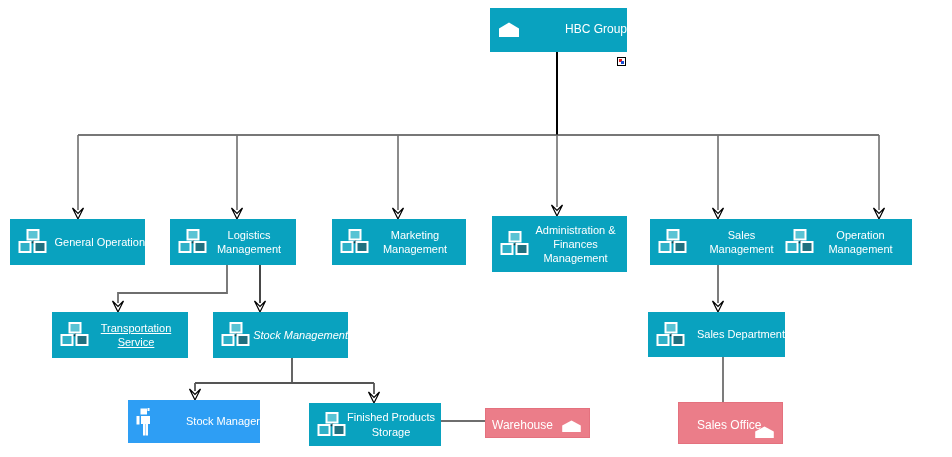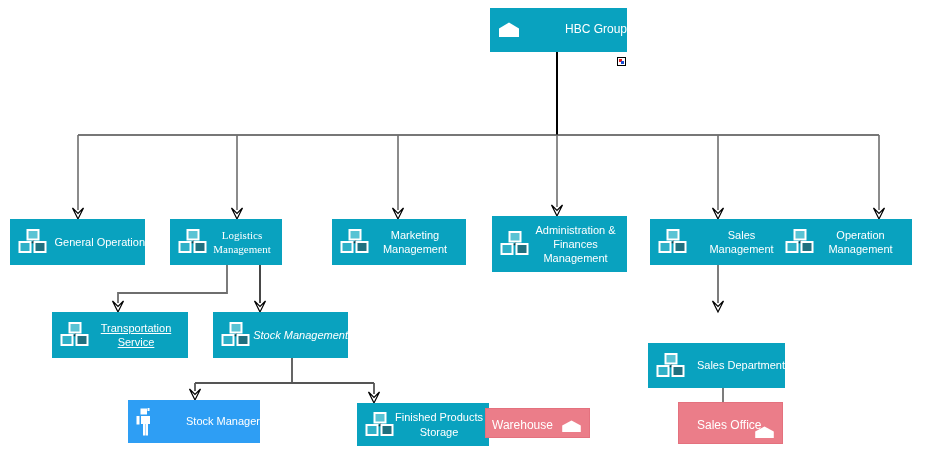--- a/index.html
+++ b/index.html
@@ -104,21 +104,21 @@
       <svg width="30" height="26" viewBox="0 0 30 26">
           <path d="M15.5,10 V14 M6,13.5 H24" stroke="#0e3d49" stroke-width="1.6" fill="none"></path>
           <rect x="9.5" y="1" width="11" height="9.5" fill="#59c3d4" stroke="#ffffff" stroke-width="2"></rect>
           <rect x="1.5" y="13" width="11" height="10" fill="#2fb0c7" stroke="#ffffff" stroke-width="2"></rect>
           <rect x="16.5" y="13" width="11" height="10" fill="#20707f" stroke="#ffffff" stroke-width="2"></rect>
         </svg>
     </span>
     <span class="label">General Operation</span>
   </div>
 
-  <div class="node teal" style="left:170px;top:219px;width:112px;height:46px;font-family:Liberation Serif, serif;">
+  <div class="node teal" style="left:170px;top:219px;width:126px;height:46px;">
     <span class="icon">
       <svg width="30" height="26" viewBox="0 0 30 26">
           <path d="M15.5,10 V14 M6,13.5 H24" stroke="#0e3d49" stroke-width="1.6" fill="none"></path>
           <rect x="9.5" y="1" width="11" height="9.5" fill="#59c3d4" stroke="#ffffff" stroke-width="2"></rect>
           <rect x="1.5" y="13" width="11" height="10" fill="#2fb0c7" stroke="#ffffff" stroke-width="2"></rect>
           <rect x="16.5" y="13" width="11" height="10" fill="#20707f" stroke="#ffffff" stroke-width="2"></rect>
         </svg>
     </span>
     <span class="label">Logistics Management</span>
   </div>
@@ -188,21 +188,21 @@
       <svg width="30" height="26" viewBox="0 0 30 26">
           <path d="M15.5,10 V14 M6,13.5 H24" stroke="#0e3d49" stroke-width="1.6" fill="none"></path>
           <rect x="9.5" y="1" width="11" height="9.5" fill="#59c3d4" stroke="#ffffff" stroke-width="2"></rect>
           <rect x="1.5" y="13" width="11" height="10" fill="#2fb0c7" stroke="#ffffff" stroke-width="2"></rect>
           <rect x="16.5" y="13" width="11" height="10" fill="#20707f" stroke="#ffffff" stroke-width="2"></rect>
         </svg>
     </span>
     <span class="label">Stock Management</span>
   </div>
 
-  <div class="node teal" style="left:648px;top:312px;width:137px;height:45px;margin-top:31px;">
+  <div class="node teal" style="left:648px;top:312px;width:137px;height:45px;">
     <span class="icon">
       <svg width="30" height="26" viewBox="0 0 30 26">
           <path d="M15.5,10 V14 M6,13.5 H24" stroke="#0e3d49" stroke-width="1.6" fill="none"></path>
           <rect x="9.5" y="1" width="11" height="9.5" fill="#59c3d4" stroke="#ffffff" stroke-width="2"></rect>
           <rect x="1.5" y="13" width="11" height="10" fill="#2fb0c7" stroke="#ffffff" stroke-width="2"></rect>
           <rect x="16.5" y="13" width="11" height="10" fill="#20707f" stroke="#ffffff" stroke-width="2"></rect>
         </svg>
     </span>
     <span class="label">Sales Department</span>
   </div>
@@ -212,21 +212,21 @@
       <svg width="17" height="28" viewBox="0 0 17 28" fill="#ffffff">
           <rect x="4.5" y="0.5" width="6.5" height="6"></rect>
           <rect x="11.5" y="0" width="2" height="3"></rect>
           <path d="M5,8 H14 V16 H12 V27.5 H9.7 V16 H9.3 V27.5 H7 V16 H5 Z"></path>
           <rect x="0.5" y="8" width="3" height="8.5"></rect>
         </svg>
     </span>
     <span class="label">Stock Manager</span>
   </div>
 
-  <div class="node teal" style="left:309px;top:403px;width:132px;height:43px;margin-left:48px;">
+  <div class="node teal" style="left:309px;top:403px;width:132px;height:43px;">
     <span class="icon">
       <svg width="30" height="26" viewBox="0 0 30 26">
           <path d="M15.5,10 V14 M6,13.5 H24" stroke="#0e3d49" stroke-width="1.6" fill="none"></path>
           <rect x="9.5" y="1" width="11" height="9.5" fill="#59c3d4" stroke="#ffffff" stroke-width="2"></rect>
           <rect x="1.5" y="13" width="11" height="10" fill="#2fb0c7" stroke="#ffffff" stroke-width="2"></rect>
           <rect x="16.5" y="13" width="11" height="10" fill="#20707f" stroke="#ffffff" stroke-width="2"></rect>
         </svg>
     </span>
     <span class="label">Finished Products Storage</span>
   </div>

